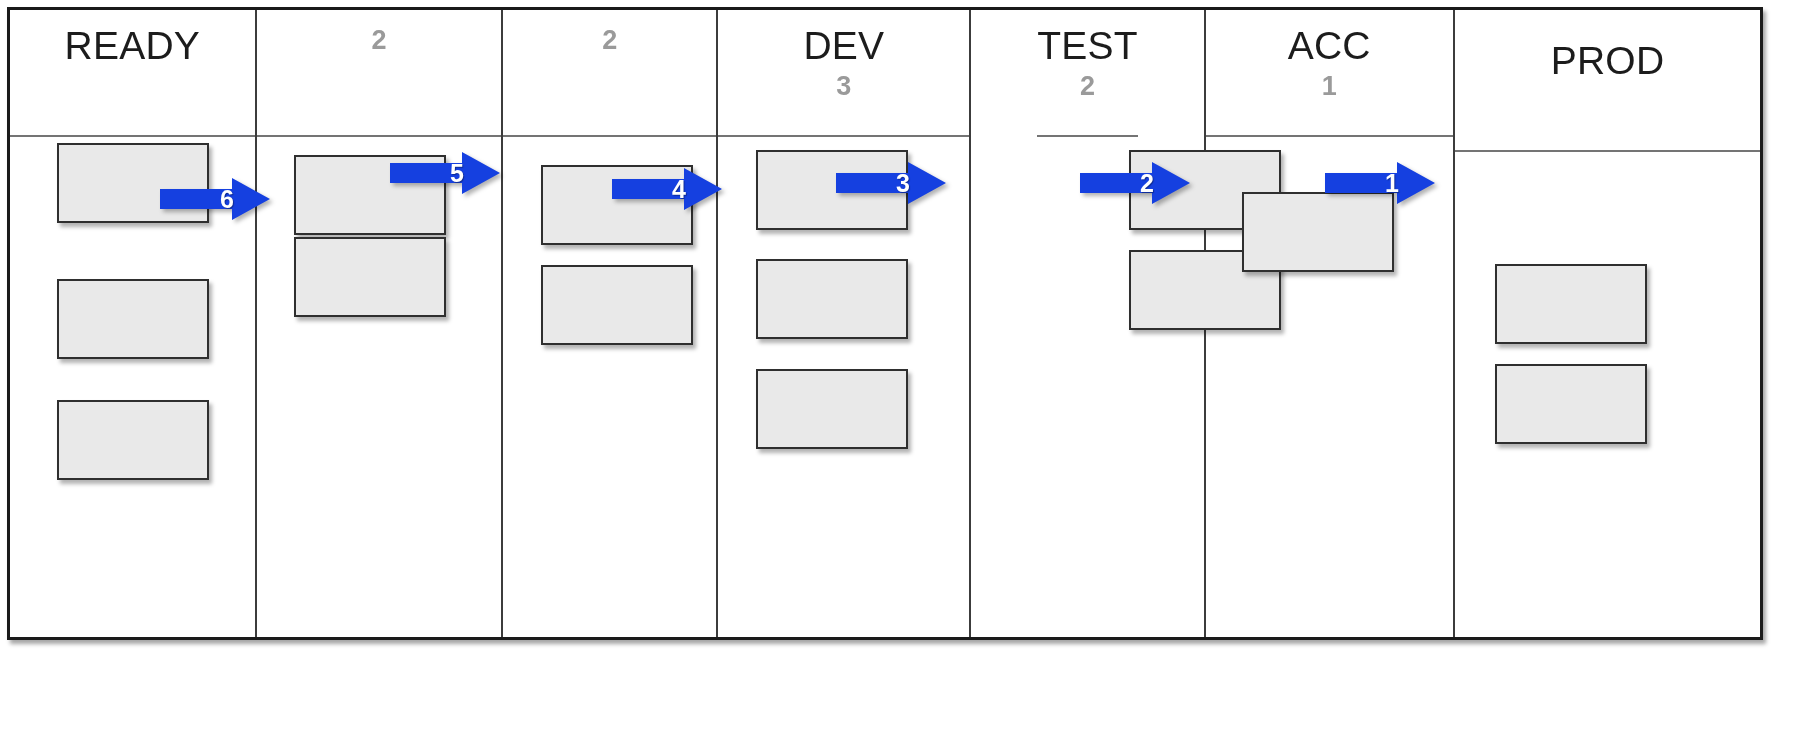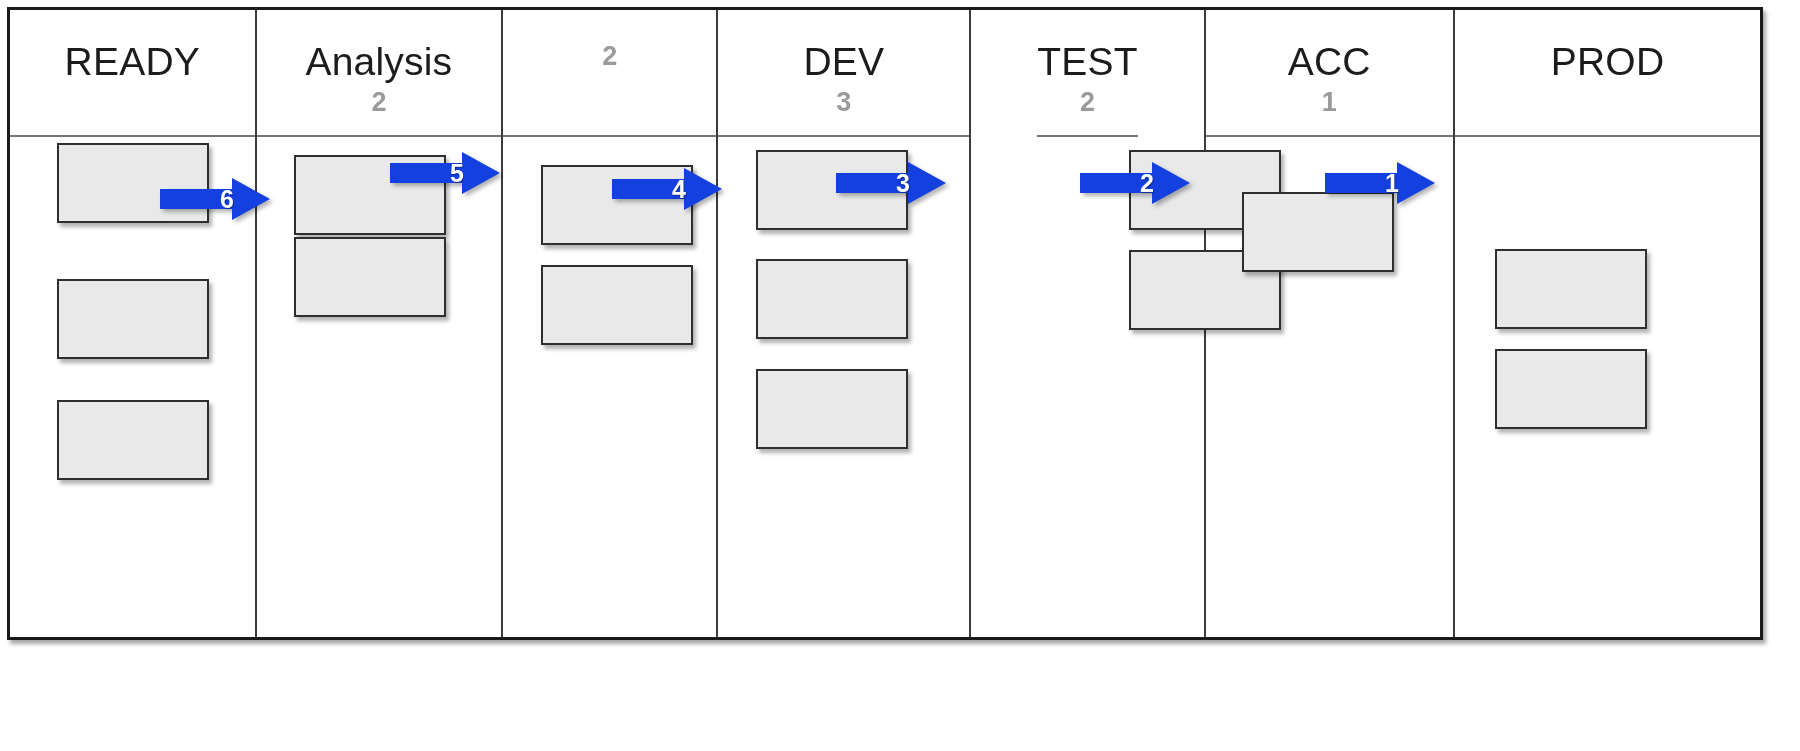--- a/index.html
+++ b/index.html
@@ -41,31 +41,31 @@
     display: flex;
   }
   .column {
     position: relative;
     height: 100%;
     box-sizing: border-box;
     border-right: 2px solid #3c3c3c;
     display: flex;
     flex-direction: column;
   }
-  .column:last-child { border-right: none; }
+  .column:last-child { border-right: none; margin-top: 15px; }
 
   .col-header {
     height: 127px;
     box-sizing: border-box;
     border-bottom: 2px solid #747474;
     display: flex;
     flex-direction: column;
     align-items: center;
     justify-content: flex-start;
-    padding-top: 29px;
+    padding-top: 13px;
     flex: 0 0 auto;
   }
   .col-title {
     font-size: 39px;
     line-height: 46px;
     color: #1c1c1c;
     font-weight: 400;
     letter-spacing: 0.2px;
     white-space: nowrap;
   }
@@ -134,21 +134,20 @@
             <div class="col-wip empty"></div>
           </div>
           <div class="col-body">
             <div class="card" style="left: 47px; top: 6px;"></div>
             <div class="card" style="left: 47px; top: 142px;"></div>
             <div class="card" style="left: 47px; top: 263px;"></div>
           </div>
         </div>
         <div class="column" style="width: 257px;">
           <div class="col-header">
-            <div class="col-title">Analysis</div>
             <div class="col-wip">2</div>
           </div>
           <div class="col-body">
             <div class="card" style="left: 37px; top: 18px;"></div>
             <div class="card" style="left: 37px; top: 100px;"></div>
           </div>
         </div>
         <div class="column" style="width: 224px;">
           <div class="col-header">
             <div class="col-wip">2</div>

